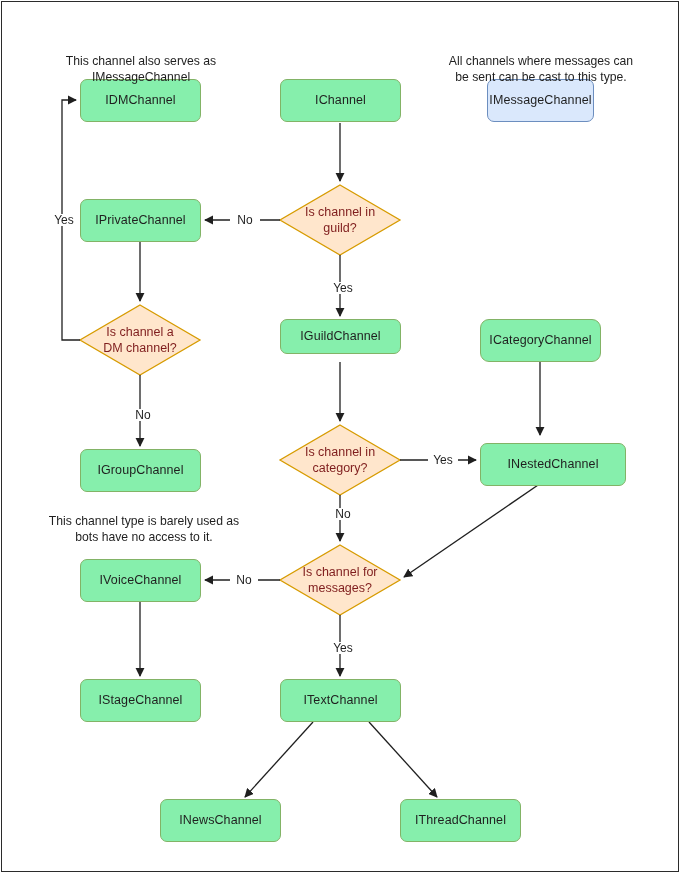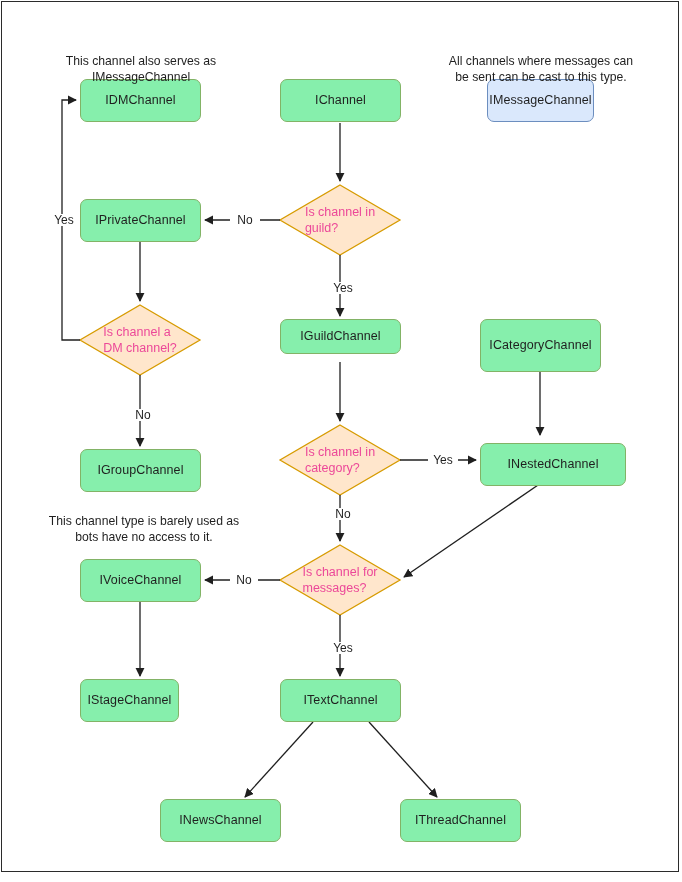--- a/index.html
+++ b/index.html
@@ -51,23 +51,23 @@
   }
   .node.blue {
     background: #dae8fc;
     border: 1px solid #6c8ebf;
   }
   .decision {
     position: absolute;
     display: flex;
     align-items: center;
     justify-content: center;
-    text-align: left;
+    text-align: center;
     font-size: 12.5px;
-    color: #ec4899;
+    color: #7f1d1d;
     line-height: 1.3;
     pointer-events: none;
   }
   .decision .dlabel {
     position: relative;
     z-index: 2;
     pointer-events: auto;
   }
   .annotation {
     position: absolute;
@@ -163,37 +163,37 @@
   </div>
 
   <div class="node green" style="left:80px; top:199px; width:121px; height:43px;">
     <span>IPrivateChannel</span>
   </div>
 
   <div class="node green" style="left:280px; top:319px; width:121px; height:35px;">
     <span>IGuildChannel</span>
   </div>
 
-  <div class="node green" style="left:480px; top:319px; width:121px; height:53px;">
+  <div class="node green" style="left:480px; top:319px; width:121px; height:43px;border-radius:9px;">
     <span>ICategoryChannel</span>
   </div>
 
   <div class="node green" style="left:80px; top:449px; width:121px; height:43px;">
     <span>IGroupChannel</span>
   </div>
 
   <div class="node green" style="left:480px; top:443px; width:146px; height:43px;">
     <span>INestedChannel</span>
   </div>
 
   <div class="node green" style="left:80px; top:559px; width:121px; height:43px;">
     <span>IVoiceChannel</span>
   </div>
 
-  <div class="node green" style="left:80px; top:679px; width:99px; height:43px;">
+  <div class="node green" style="left:80px; top:679px; width:121px; height:43px;">
     <span>IStageChannel</span>
   </div>
 
   <div class="node green" style="left:280px; top:679px; width:121px; height:43px;">
     <span>ITextChannel</span>
   </div>
 
   <div class="node green" style="left:160px; top:799px; width:121px; height:43px;">
     <span>INewsChannel</span>
   </div>

